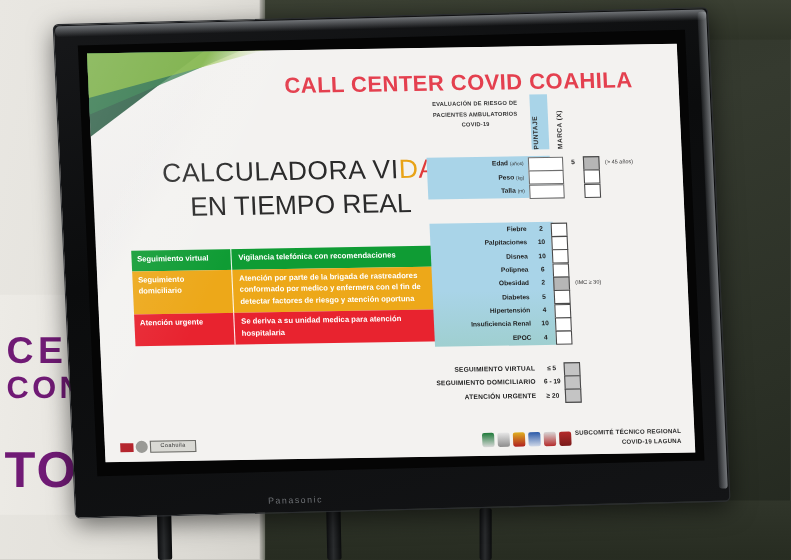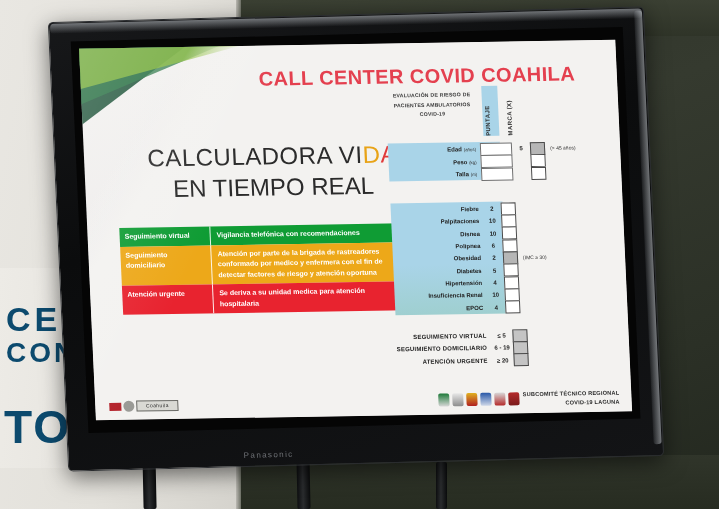--- a/index.html
+++ b/index.html
@@ -26,21 +26,21 @@
   .wall-bottom-floor{
     position:absolute;left:0;top:455px;width:719px;height:54px;
     background:linear-gradient(180deg,#30352a 0%,#272c21 100%);
   }
   .wall-left-edge{
     position:absolute;left:236px;top:0;width:5px;height:509px;
     background:linear-gradient(90deg,#bcbab4,#6d7065);
   }
 
   .wall-text{
-    position:absolute;color:#0c4a6e;font-weight:700;letter-spacing:1px;
+    position:absolute;color:#701a75;font-weight:700;letter-spacing:1px;
     font-family:"Liberation Sans", sans-serif;white-space:nowrap;
   }
   #wall-line1{left:6px;top:300px;font-size:34px;letter-spacing:4px;}
   #wall-line2{left:6px;top:337px;font-size:28px;letter-spacing:3px;}
   #wall-line3{left:4px;top:400px;font-size:46px;letter-spacing:2px;font-weight:700;}
 
   .sign-panel{
     position:absolute;left:0;top:268px;width:238px;height:200px;
     background:linear-gradient(95deg,#edebe6,#dedcd6);
   }

